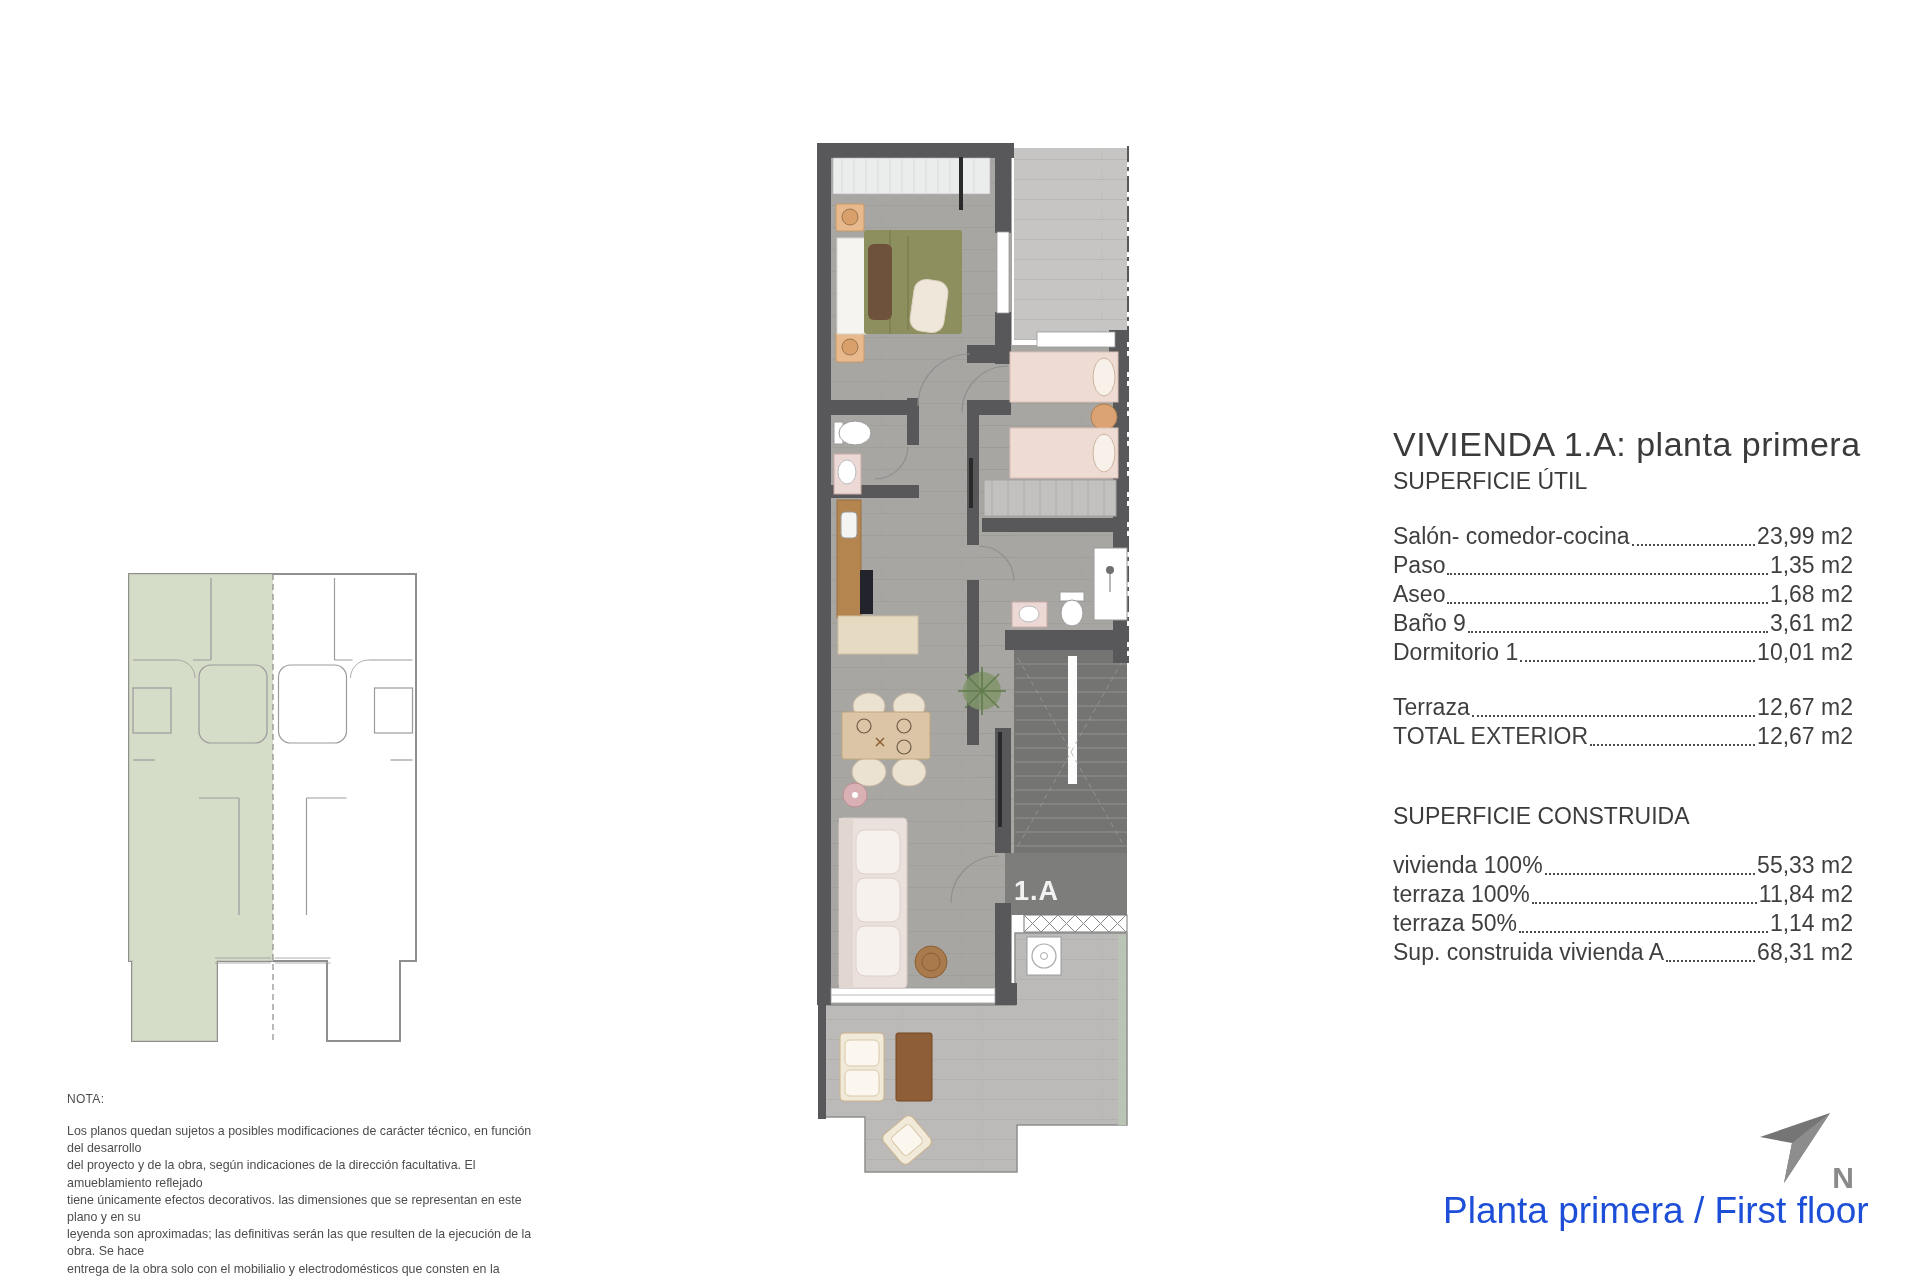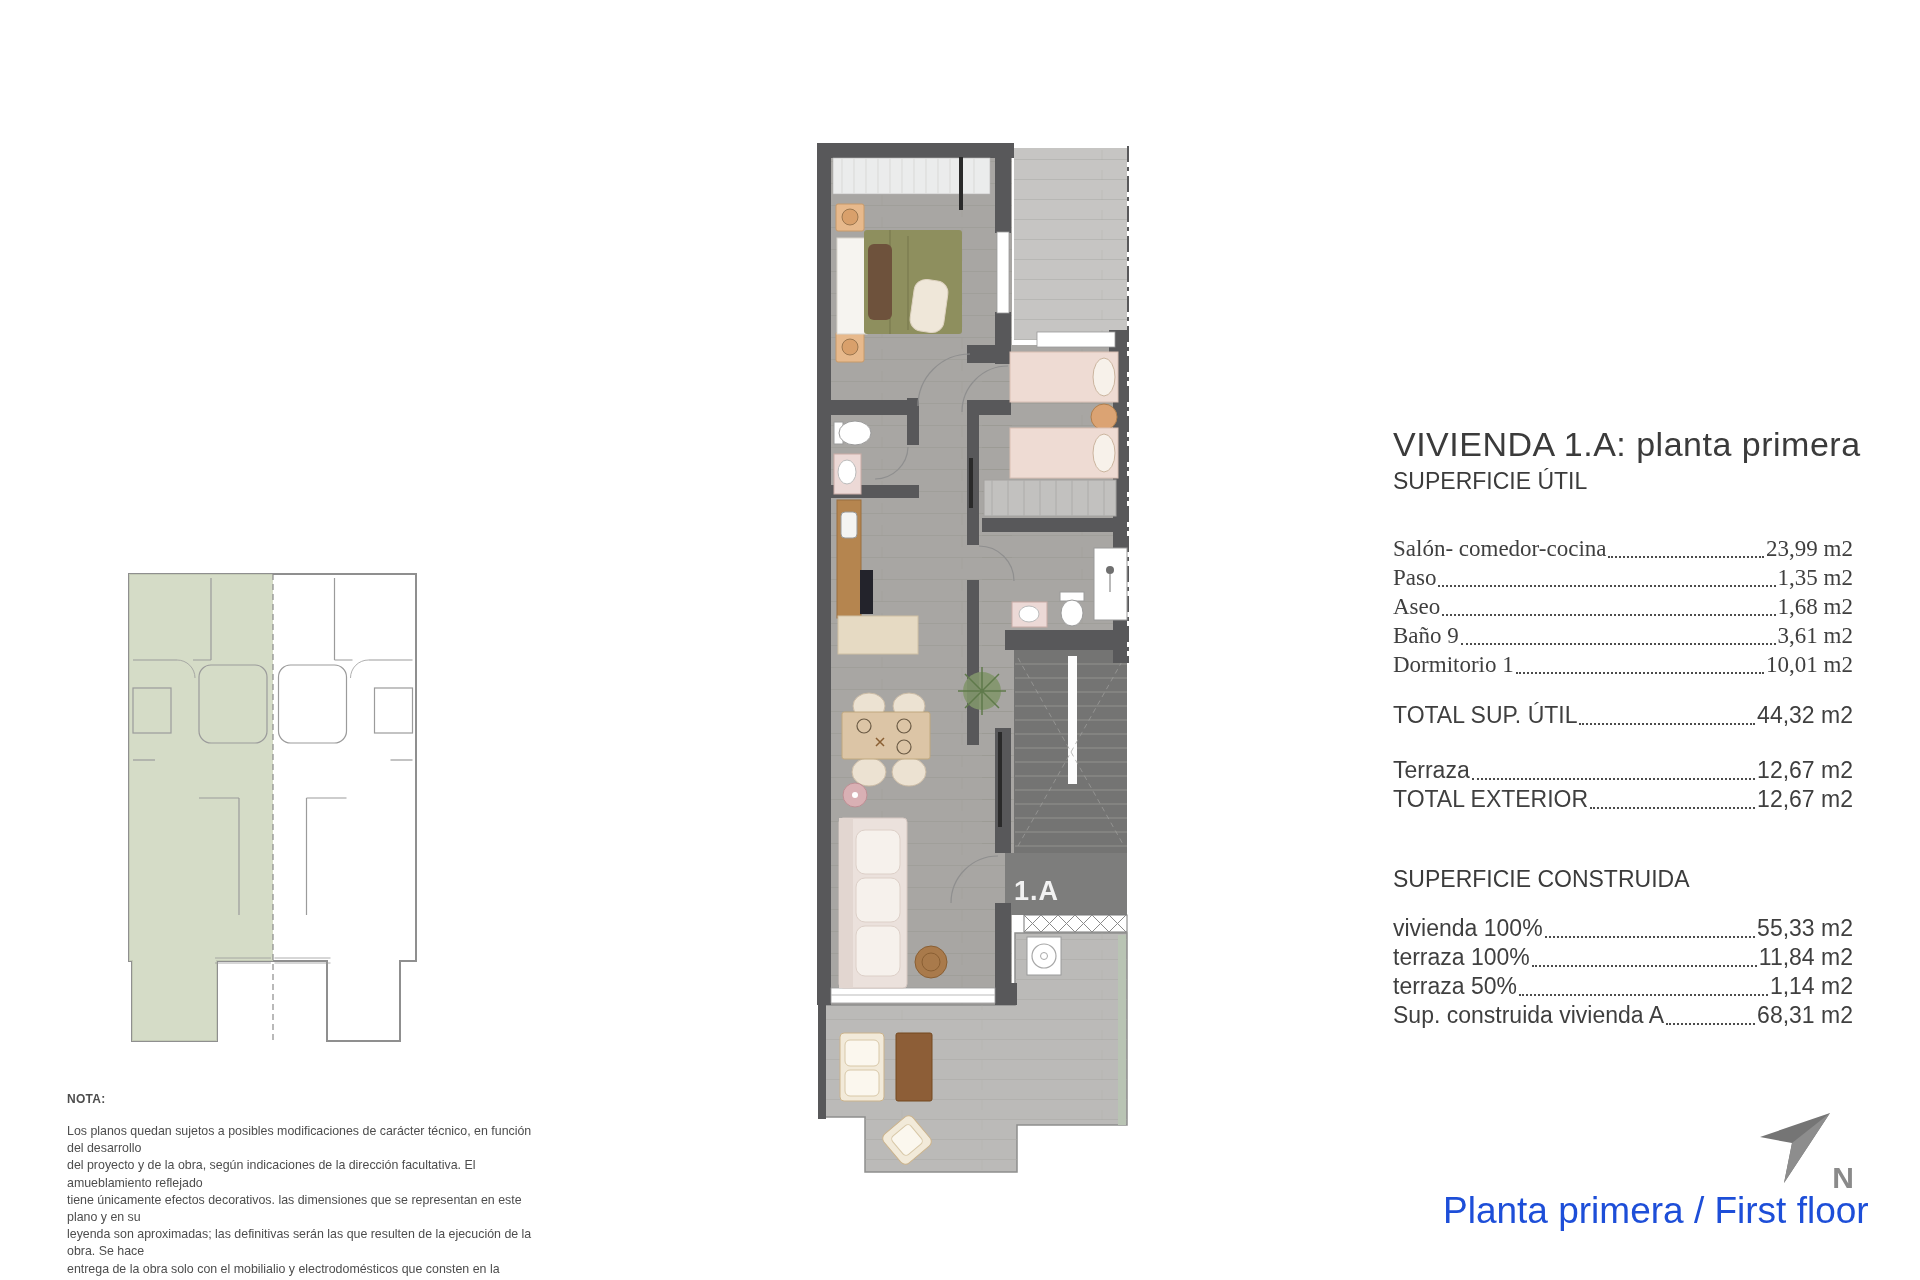--- a/index.html
+++ b/index.html
@@ -4,32 +4,32 @@
 <style>
   html,body{margin:0;padding:0;}
   body{
     width:1920px;height:1280px;position:relative;background:#ffffff;
     font-family:"Liberation Sans", sans-serif;color:#3f3f3f;overflow:hidden;
   }
   
   .right-col{position:absolute;left:1393px;top:424px;width:460px;}
   .doc-title{font-size:34px;line-height:40px;color:#3b3b3b;font-weight:400;letter-spacing:.5px;white-space:nowrap;}
   .sec-head{font-size:23px;line-height:26px;color:#3b3b3b;font-weight:400;margin-top:4px;}
-  .rows{margin-top:40px;font-family:Liberation Serif, serif;}
+  .rows{margin-top:28px;}
   .row{display:flex;align-items:flex-end;font-size:23px;line-height:29px;color:#3f3f3f;}
   .row .lbl{white-space:nowrap;}
   .row .dots{flex:1;border-bottom:2.4px dotted #4b4b4b;margin:0 2px 5px 2px;}
   .row .val{white-space:nowrap;}
   .total-block{margin-top:22px;}
   .ext-block{margin-top:26px;}
   .sec-head.constr{margin-top:52px;}
   .rows2{margin-top:22px;}
   
   .nota{position:absolute;left:67px;top:1092px;width:480px;color:#4d4d4d;}
-  .nota h4{font-size:12px;font-weight:700;margin:0 0 17px 0;letter-spacing:.3px;}
+  .nota h4{font-size:12px;font-weight:400;margin:0 0 17px 0;letter-spacing:.3px;}
   .nota p{font-size:12.4px;line-height:17.2px;margin:0;white-space:pre-line;}
   
   .key-plan{position:absolute;left:125px;top:570px;width:295px;height:475px;}
   .detail-plan{position:absolute;left:812px;top:140px;width:330px;height:1035px;}
   
   .north{position:absolute;left:1752px;top:1105px;width:110px;height:90px;}
   .caption{position:absolute;left:1443px;top:1190px;font-size:37px;color:#1d4ed8;white-space:nowrap;}
   svg{display:block;}
 </style>
 </head>
@@ -260,27 +260,20 @@
       <span class="dots"></span>
       <span class="val">3,61 m2</span>
     </div>
     <div class="row">
       <span class="lbl">Dormitorio 1</span>
       <span class="dots"></span>
       <span class="val">10,01 m2</span>
     </div>
   </div>
 
-  <div class="total-block">
-    <div class="row">
-      <span class="lbl">TOTAL SUP. ÚTIL</span>
-      <span class="dots"></span>
-      <span class="val">44,32 m2</span>
-    </div>
-  </div>
 
   <div class="ext-block">
     <div class="row">
       <span class="lbl">Terraza</span>
       <span class="dots"></span>
       <span class="val">12,67 m2</span>
     </div>
     <div class="row">
       <span class="lbl">TOTAL EXTERIOR</span>
       <span class="dots"></span>

